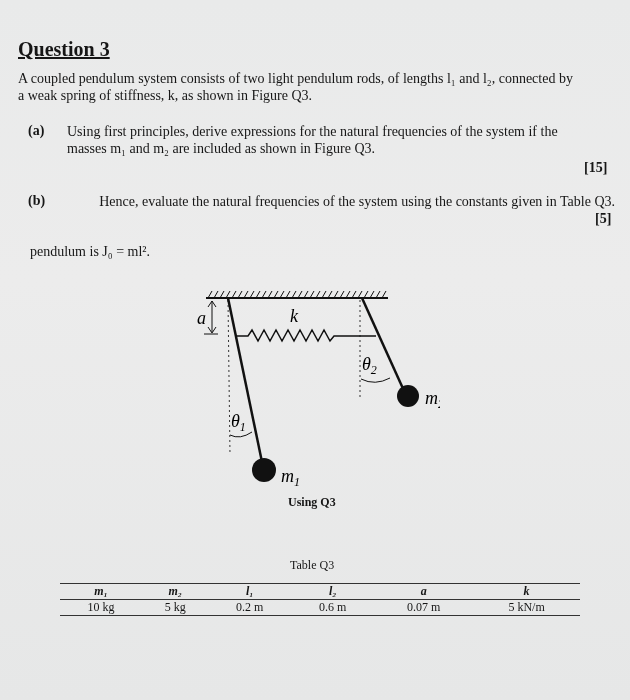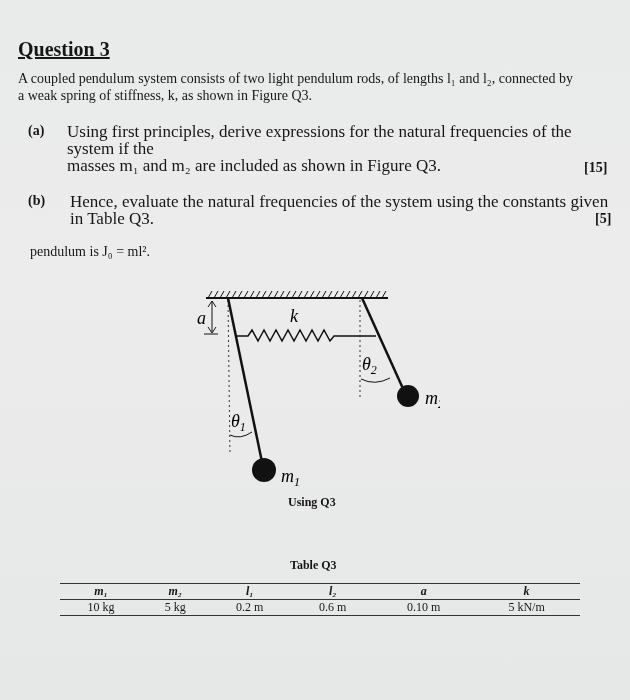--- a/index.html
+++ b/index.html
@@ -7,26 +7,26 @@
     width: 630px; height: 700px; overflow: hidden;
     background: linear-gradient(180deg, #e9eaea 0%, #ececec 40%, #e6e7e7 100%);
     font-family: "Liberation Serif", serif;
     color: #161616;
     position: relative;
   }
   .abs { position: absolute; }
   .title { left: 18px; top: 38px; font-size: 20px; font-weight: bold; text-decoration: underline; }
   .para { left: 18px; top: 70px; width: 600px; font-size: 14px; line-height: 17px; }
   .part-label { font-size: 14px; font-weight: bold; }
-  .part-text { font-size: 17px; line-height: 17px; }
+  .part-text { font-size: 14px; line-height: 17px; }
   .marks { font-size: 14px; font-weight: bold; }
   .note { left: 30px; top: 243px; width: 580px; font-size: 14px; line-height: 17px; }
   .note b i, .note .nb { font-weight: bold; font-style: italic; }
   .fig-caption { left: 288px; top: 495px; font-size: 12px; font-weight: bold; }
-  .table-caption { left: 290px; top: 558px; font-size: 12px; font-weight: bold; }
+  .table-caption { left: 290px; top: 558px; font-size: 12px; font-weight: normal; }
   table.q3 {
     position: absolute; left: 60px; top: 583px; width: 520px;
     border-collapse: collapse; font-size: 12px;
   }
   table.q3 th, table.q3 td { text-align: center; padding: 0 2px; height: 15px; }
   table.q3 thead tr { border-top: 1.5px solid #333; border-bottom: 1px solid #333; margin-top: 20px; }
   table.q3 tbody tr { border-bottom: 1.5px solid #333; }
   table.q3 th { font-weight: bold; font-style: italic; }
   svg text { font-family: "Liberation Serif", serif; }
 </style>
@@ -41,21 +41,21 @@
 </div>
 
 <div class="abs part-label" style="left:28px; top:123px;">(a)</div>
 <div class="abs part-text" style="left:67px; top:123px; width:545px;">
   <div>Using first principles, derive expressions for the natural frequencies of the system if the</div>
   <div>masses m₁ and m₂ are included as shown in Figure Q3.</div>
 </div>
 <div class="abs marks" style="left:584px; top:160px;">[15]</div>
 
 <div class="abs part-label" style="left:28px; top:193px;">(b)</div>
-<div class="abs part-text" style="left:70px; top:193px; width:545px;">Hence, evaluate the natural frequencies of the system using the constants given in Table Q3.</div>
+<div class="abs part-text" style="left:70px; top:193px; width:545px;text-align:right;">Hence, evaluate the natural frequencies of the system using the constants given in Table Q3.</div>
 <div class="abs marks" style="left:595px; top:211px;">[5]</div>
 
 <div class="abs note">
   <div>pendulum is J₀ = ml².</div>
 </div>
 
 <svg class="abs" style="left:180px; top:280px;" width="260" height="210" viewBox="0 0 260 210">
 
   <g>
     <line x1="26" y1="18" x2="208" y2="18" stroke="#111" stroke-width="2"></line>
@@ -134,17 +134,17 @@
       <th>a</th>
       <th>k</th>
     </tr>
   </thead>
   <tbody>
     <tr>
       <td>10 kg</td>
       <td>5 kg</td>
       <td>0.2 m</td>
       <td>0.6 m</td>
-      <td>0.10 m</td>
+      <td>0.07 m</td>
       <td>5 kN/m</td>
     </tr>
   </tbody>
 </table>
 
 </body></html>

